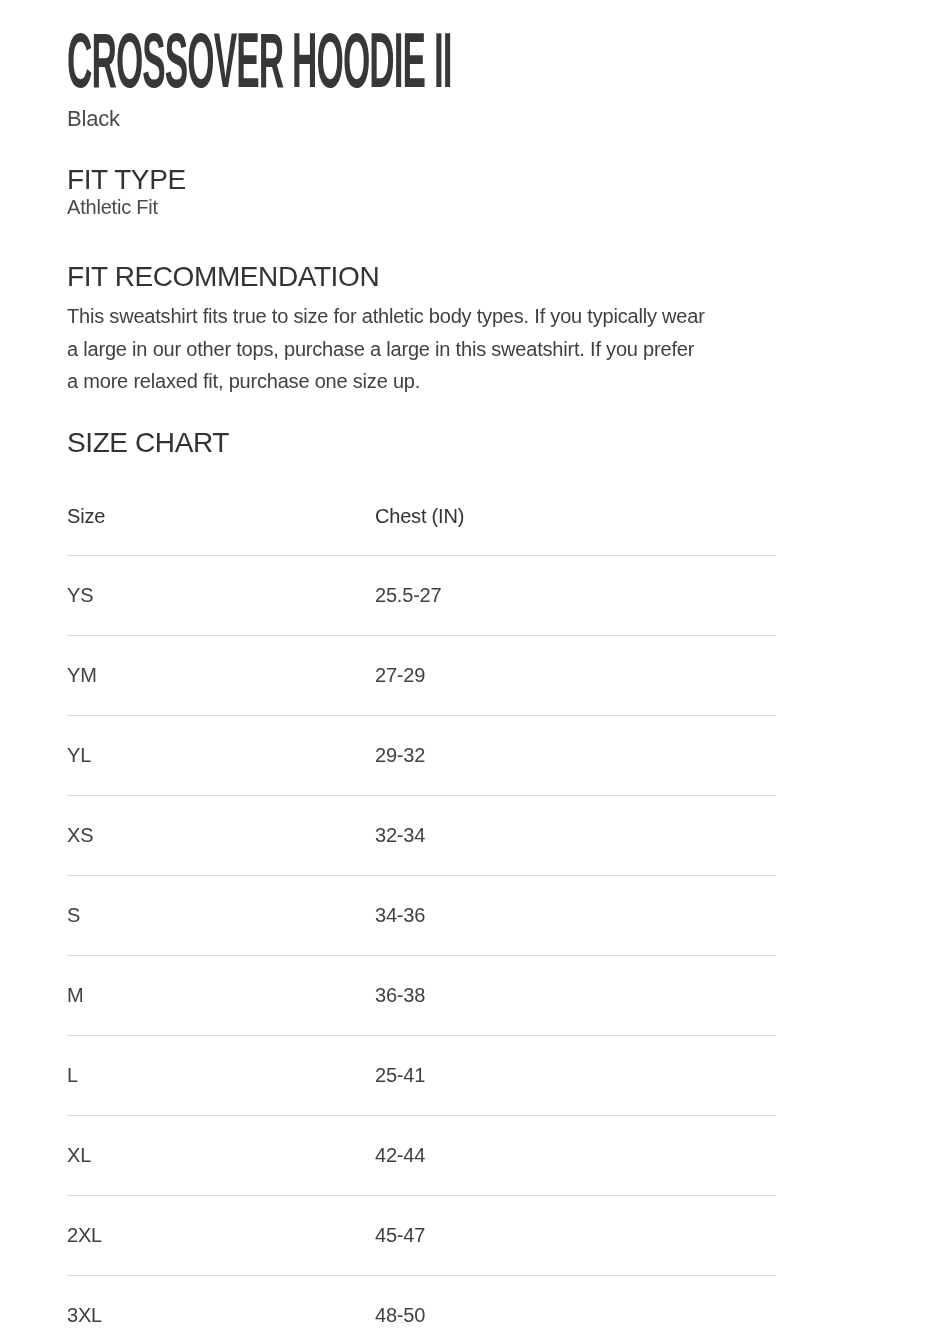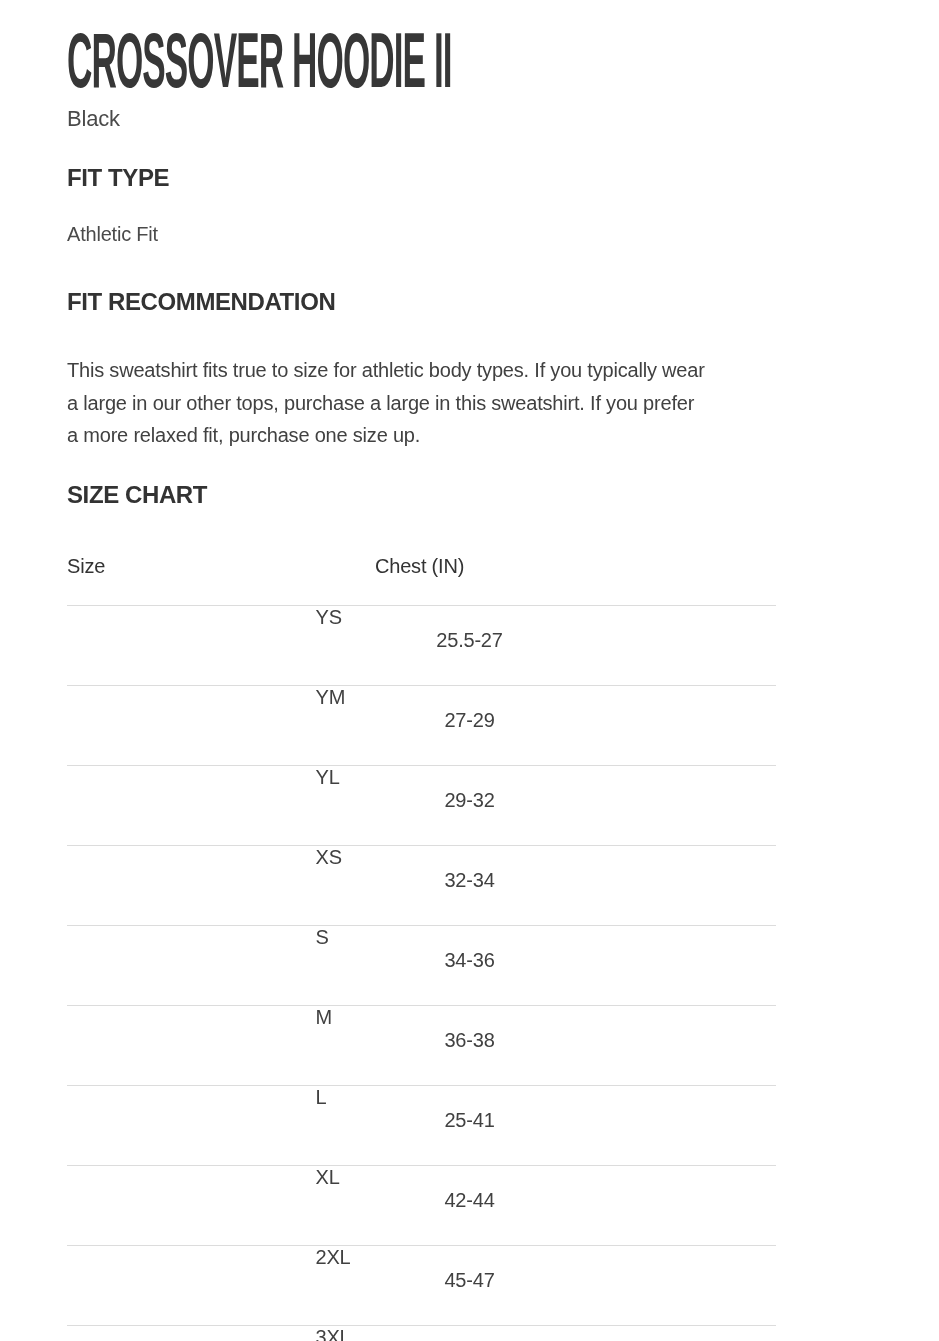--- a/index.html
+++ b/index.html
@@ -26,35 +26,34 @@
     transform: scaleX(0.45);
     transform-origin: left center;
   }
   .product-color {
     margin-top: 16px;
     font-size: 22px;
     letter-spacing: -0.2px;
     color: #4a4a4a;
   }
   .section-heading {
-    font-size: 24px;
-    font-weight: bold;
+    font-size: 28px;
+    font-weight: normal;
     letter-spacing: -0.4px;
     color: #333333;
   }
   .fit-type-heading { margin-top: 32px; }
   .fit-type-value {
-    margin-top: 31px;
     font-size: 20px;
     letter-spacing: -0.2px;
     color: #4a4a4a;
   }
   .fit-rec-heading { margin-top: 42px; }
   .fit-rec-text {
-    margin-top: 38px;
+    margin-top: 7px;
     max-width: 795px;
     font-size: 20px;
     line-height: 32.5px;
     letter-spacing: -0.2px;
     color: #414141;
   }
   .size-chart-heading { margin-top: 29px; }
 
   .size-table { width: 805px; margin-top: 46px; }
   .thead {
@@ -65,21 +64,20 @@
   .thead .cell {
     font-size: 20px;
     letter-spacing: -0.2px;
     color: #333333;
   }
   .trow {
     display: flex;
     height: 80px;
     align-items: center;
     border-bottom: 1px solid #dcdcdc;
-    flex-direction: column;
   }
   .trow:last-child { border-bottom: none; }
   .trow .cell {
     font-size: 20px;
     letter-spacing: -0.2px;
     color: #414141;
   }
   .cell-size { width: 308px; flex: none; }
   .cell-chest { flex: 1; }
 </style>

